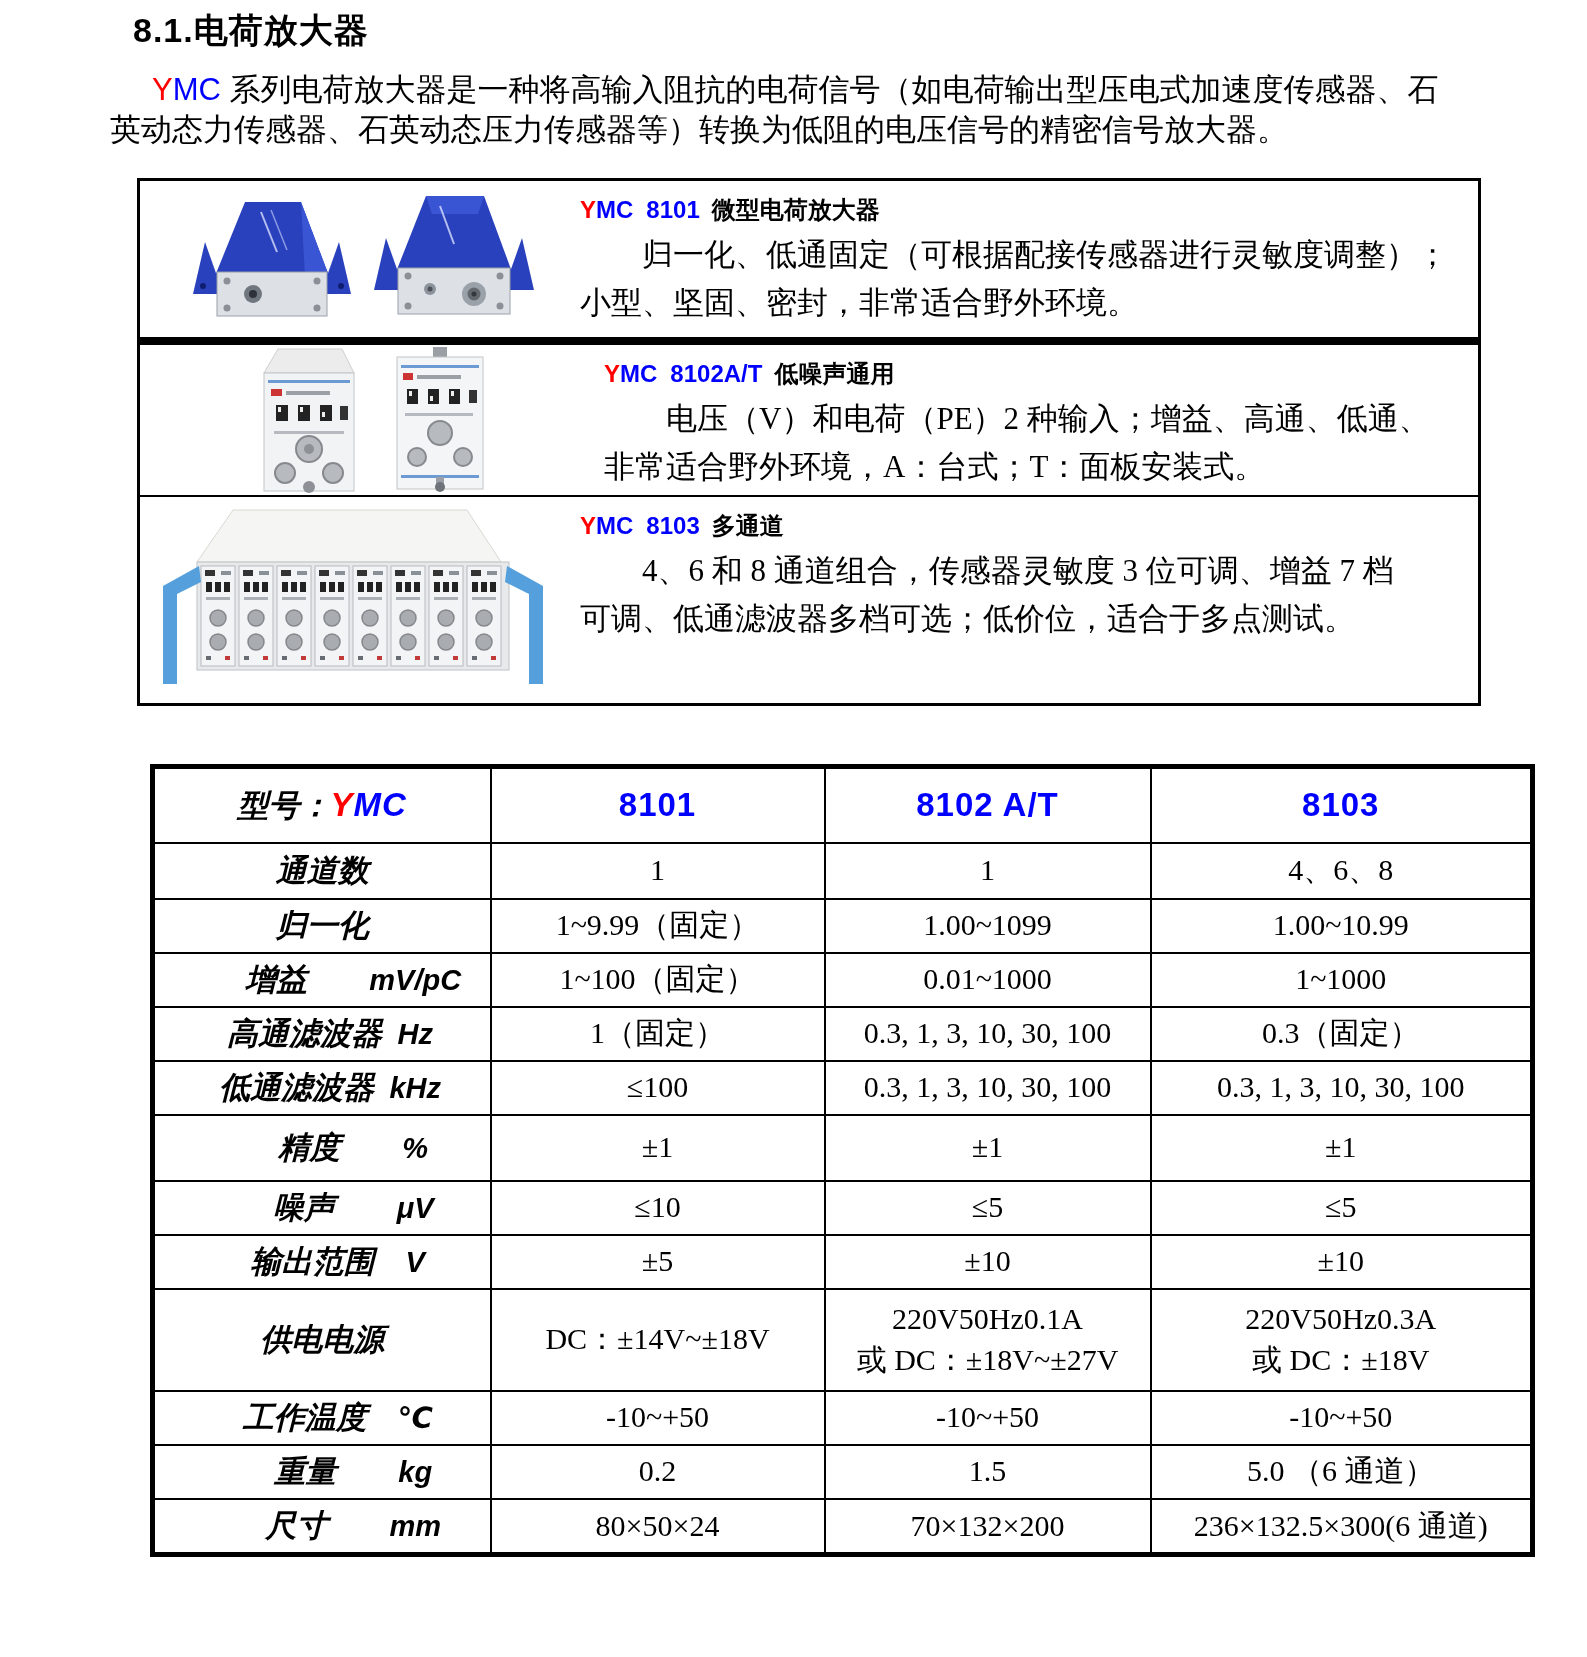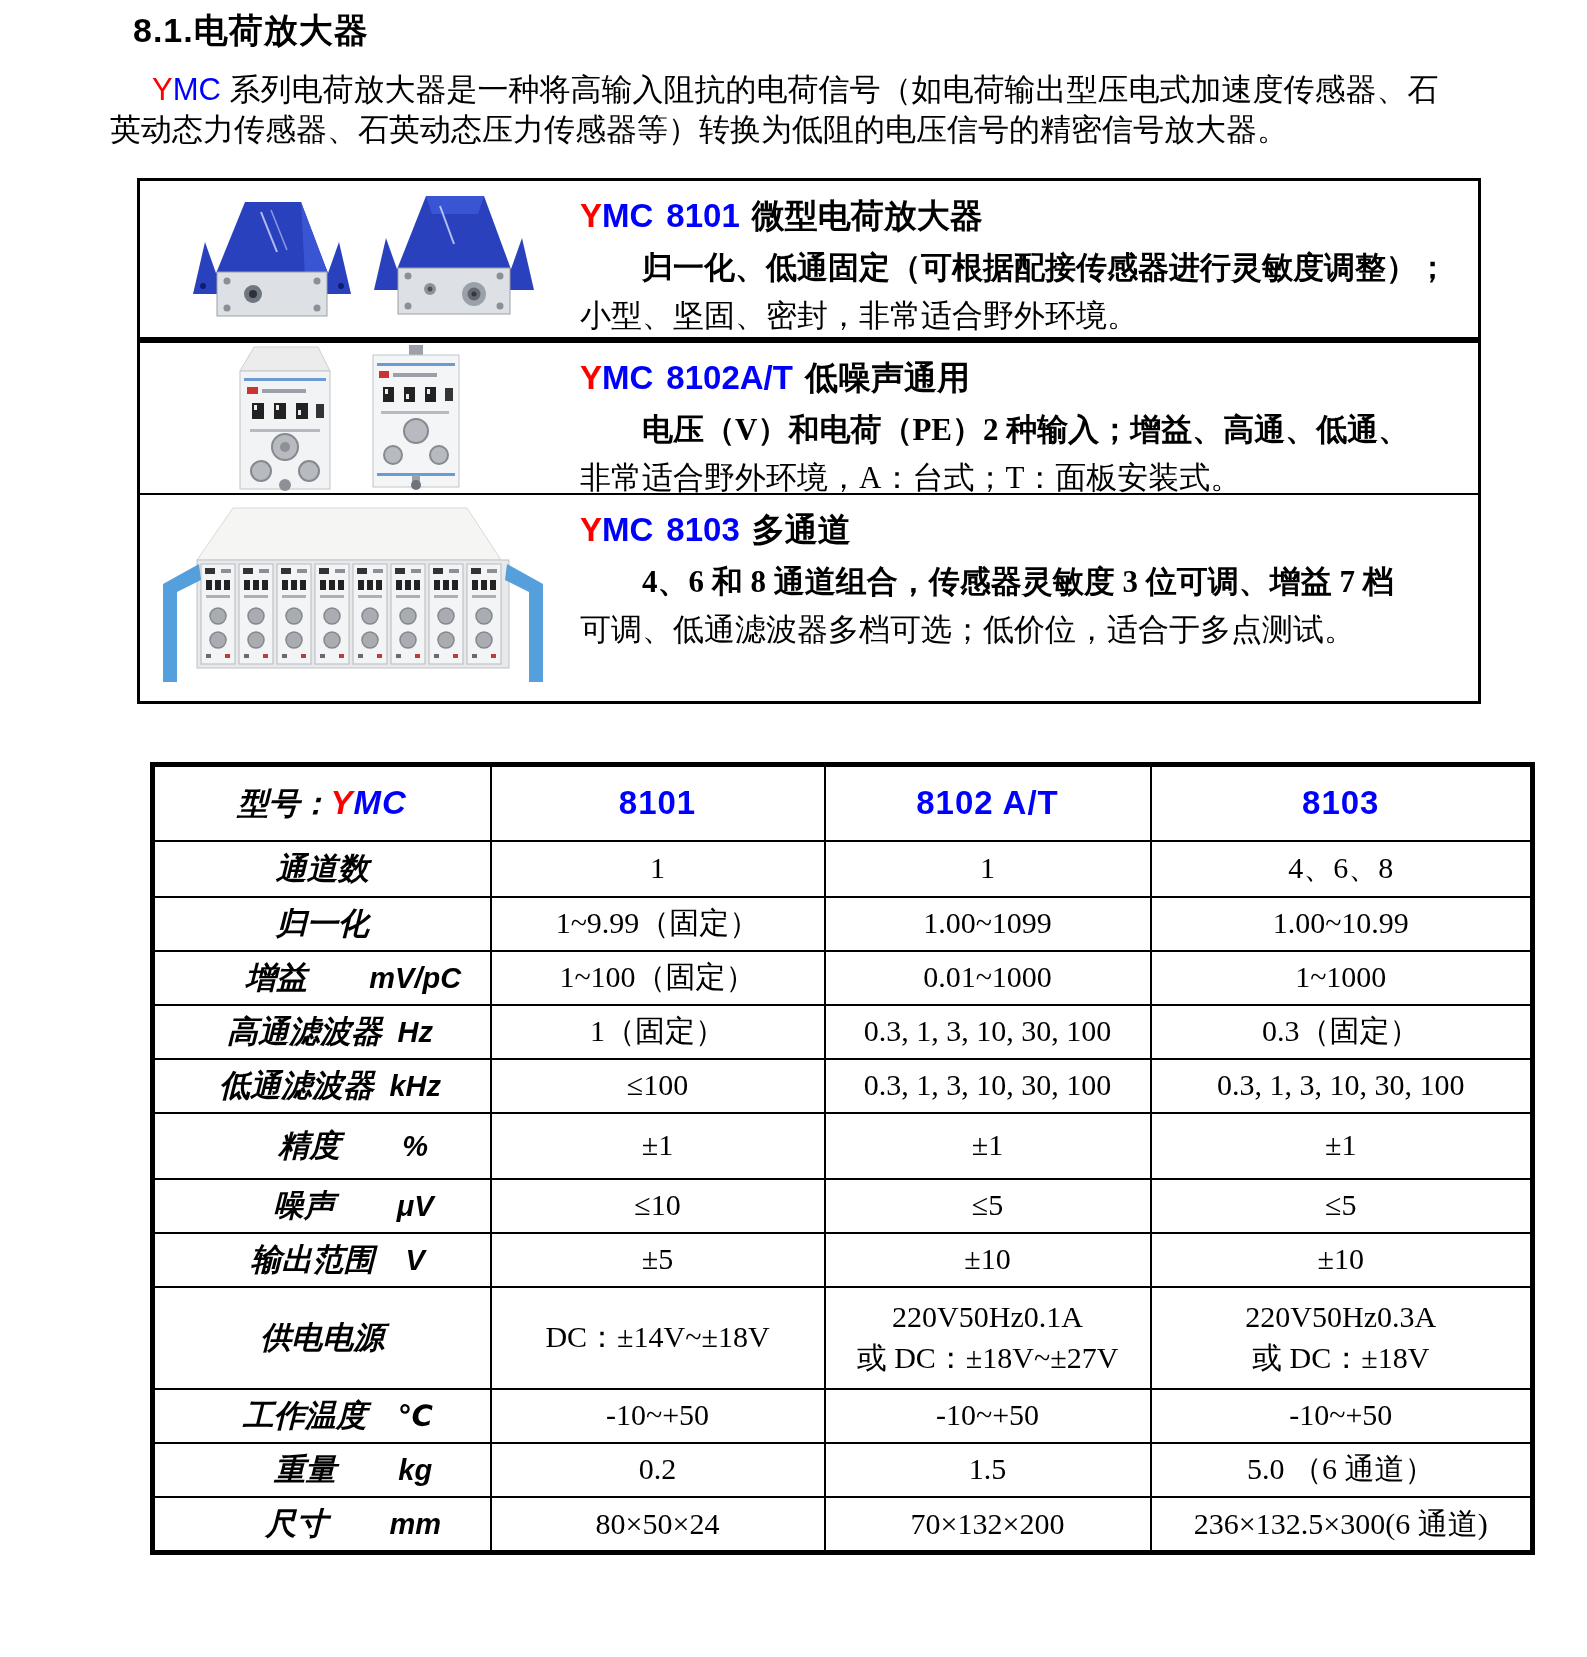--- a/index.html
+++ b/index.html
@@ -22,33 +22,33 @@
   .intro .l1{padding-left:42px;}
   .y{color:#ff0000;}
   .mc{color:#0000ff;}
   
   .pbox{
     box-sizing:border-box;margin:28px 0 0 137px;width:1344px;
     border:3px solid #000;
   }
   .product{display:flex;align-items:stretch;}
   .p1{height:156px;}
-  .p2{height:150px;border-top:6px solid #000000;}
+  .p2{height:150px;border-top:8px solid #000000;padding-left:24px;}
   .p3{height:206px;border-top:2px solid #000;}
   .pimg{flex:0 0 440px;display:flex;align-items:center;justify-content:center;}
   .ptext{flex:1;padding-top:13px;overflow:visible;}
   .ptitle{
     font-family:"Liberation Sans","DejaVu Sans",sans-serif;
-    font-weight:bold;font-size:33px;white-space:nowrap;
+    font-weight:bold;font-size:24px;white-space:nowrap;
   }
   .ptitle .model{color:#0000ff;margin-left:13px;}
   .ptitle .pname{color:#000;margin-left:12px;}
   .pdesc{margin-top:5px;font-size:31px;line-height:48px;}
   .dline{display:block;white-space:nowrap;}
-  .ind{padding-left:62px;font-weight:bold;}
+  .ind{padding-left:62px;}
   
   table.specs{
     margin:58px 0 0 150px;width:1380px;table-layout:fixed;
     border-collapse:collapse;border:5px solid #000;
     font-size:30px;
   }
   table.specs td{
     border:2px solid #000;text-align:center;vertical-align:middle;
     padding:0;white-space:pre;line-height:1.35;
   }

